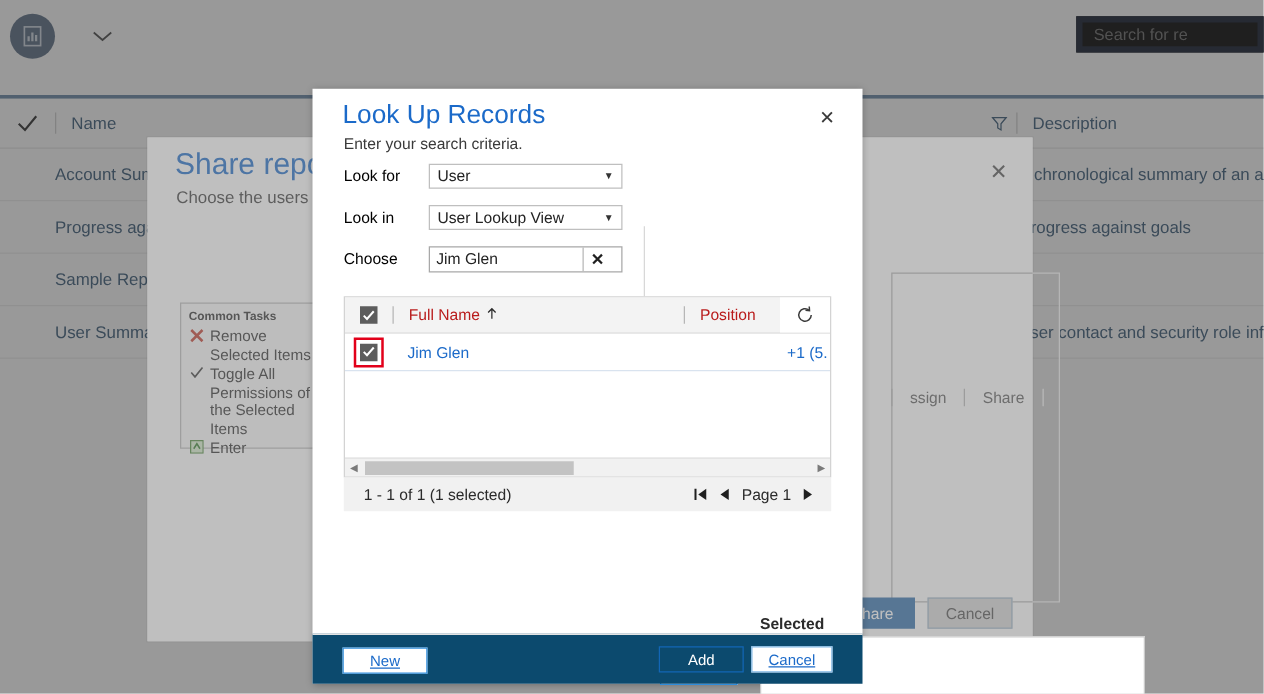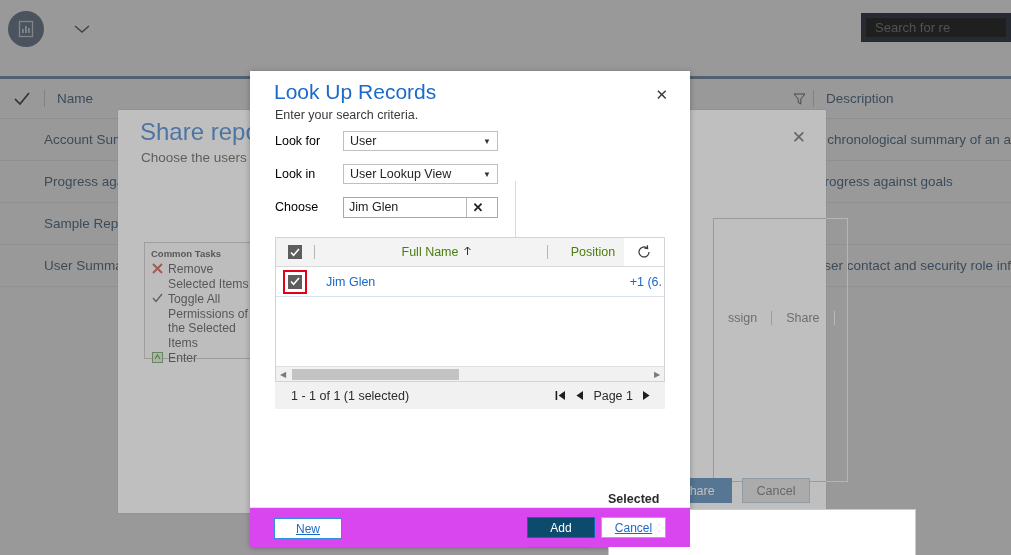--- a/index.html
+++ b/index.html
@@ -180,21 +180,21 @@
     position: absolute; left: 25px; top: 166px;
     width: 390px; height: 145px;
     border: 1px solid #d3d3d3; background: #fff;
   }
   .res-head {
     height: 29px; background: #f3f3f3; border-bottom: 1px solid #dadada;
     display: flex; align-items: center; position: relative;
   }
   .res-check { width: 38px; display: flex; align-items: center; justify-content: center; }
   .res-vsep { width: 1px; height: 14px; background: #b6b6b6; }
-  .res-h-cell { font-size: 12.5px; color: #4d7c0f; padding-left: 12px; display:flex; align-items:center; gap:5px;justify-content:center; }
+  .res-h-cell { font-size: 12.5px; color: #b91c1c; padding-left: 12px; display:flex; align-items:center; gap:5px; }
   .res-h-name { width: 232px; }
   .res-h-pos { width: 78px; }
   .res-refresh {
     position: absolute; right: 0; top: 0; width: 40px; height: 28px;
     background: #fff; display: flex; align-items: center; justify-content: center;
   }
   .res-row {
     height: 30px; display: flex; align-items: center;
     border-bottom: 1px solid #d9e3ef; position: relative; background: #fff;
   }
@@ -238,21 +238,21 @@
   }
   .btn-outline {
     width: 62px; height: 20px; border: 1px solid #2f8ddc; background: #fff;
     color: #1b6ac9; font-size: 12px;
     display: flex; align-items: center; justify-content: center; cursor: pointer;
   }
   .btn-select { position: absolute; left: 278px; top: 457px; }
 
   .lu-footer {
     position: absolute; left: 0; bottom: 0; width: 440px; height: 40px;
-    background: #d946ef; border-top: 1px solid #e3e3e3;
+    background: #0c4a6e; border-top: 1px solid #e3e3e3;
   }
   .btn-new {
     position: absolute; left: 24px; top: 10px;
     width: 68px; height: 21px; border: 1px solid #2f8ddc; background: #fff;
     color: #1b6ac9; font-size: 12px;
     display: flex; align-items: center; justify-content: center; cursor: pointer;
   }
   .btn-add {
     position: absolute; left: 527px; top: 517px;
     width: 68px; height: 21px; background: #0c4a6e; border: 1px solid #1266b5;
@@ -453,21 +453,21 @@
 
       <div class="res-row">
         <div class="res-check">
           <span class="cb cb-highlight">
             <svg width="10" height="9" viewBox="0 0 10 9" aria-hidden="true">
               <path d="M1 4.5 L3.6 7.2 L9 1" stroke="#ffffff" stroke-width="1.6" fill="none"></path>
             </svg>
           </span>
         </div>
         <div class="name">Jim Glen</div>
-        <div class="tail">+1 (6.</div>
+        <div class="tail">+1 (5.</div>
       </div>
 
       <div class="res-scroll">
         <span class="sc-arrow">◀</span>
         <span class="sc-track">
           <span class="sc-thumb"></span>
         </span>
         <span class="sc-arrow">▶</span>
       </div>
     </div>

